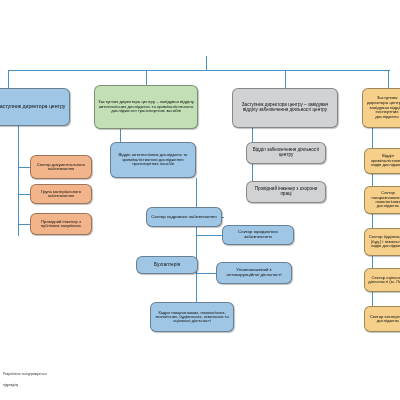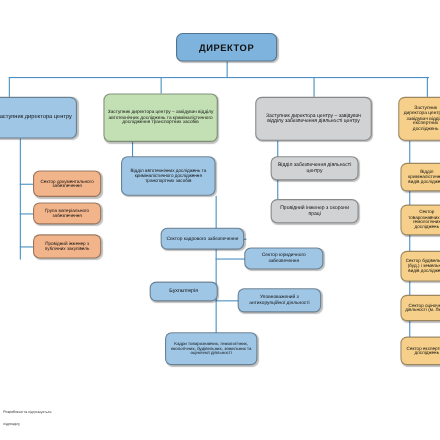--- a/index.html
+++ b/index.html
@@ -63,23 +63,20 @@
   <div class="connector hline" style="left:196px;top:235px;width:28px;"></div>
   <div class="connector hline" style="left:196px;top:273px;width:22px;"></div>
   <div class="connector hline" style="left:196px;top:317px;width:4px;"></div>
 
   <div class="connector vline" style="left:252px;top:128px;height:70px;"></div>
   <div class="connector hline" style="left:252px;top:153px;width:6px;"></div>
   <div class="connector hline" style="left:252px;top:192px;width:6px;"></div>
 
   <div class="connector vline" style="left:372px;top:128px;height:190px;"></div>
 
-  <div class="node" id="root-node" style="left: 160px; top: 30px; width: 92px; height: 26px; background: rgb(125, 179, 221); font-size: 8.5px; font-weight: 700; letter-spacing: 0.5px;">
-      <span>ДИРЕКТОР</span>
-    </div>
 
   <div id="nodes-host">
       <div class="node" style="left: -8px; top: 88px; width: 78px; height: 38px; background: rgb(159, 198, 229); font-size: 5.2px;">
         <span>Заступник директора центру</span>
       </div>
       <div class="node" style="left: 94px; top: 85px; width: 104px; height: 44px; background: rgb(195, 224, 180); font-size: 4.3px;">
         <span>Заступник директора центру – завідувач відділу автотехнічних досліджень та криміналістичного дослідження транспортних засобів</span>
       </div>
       <div class="node" style="left: 232px; top: 88px; width: 106px; height: 40px; background: rgb(208, 210, 211); font-size: 4.6px;">
         <span>Заступник директора центру – завідувач відділу забезпечення діяльності центру</span>

